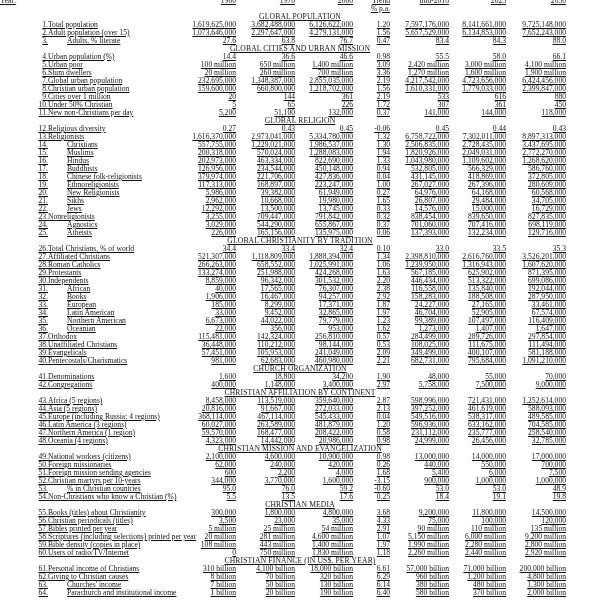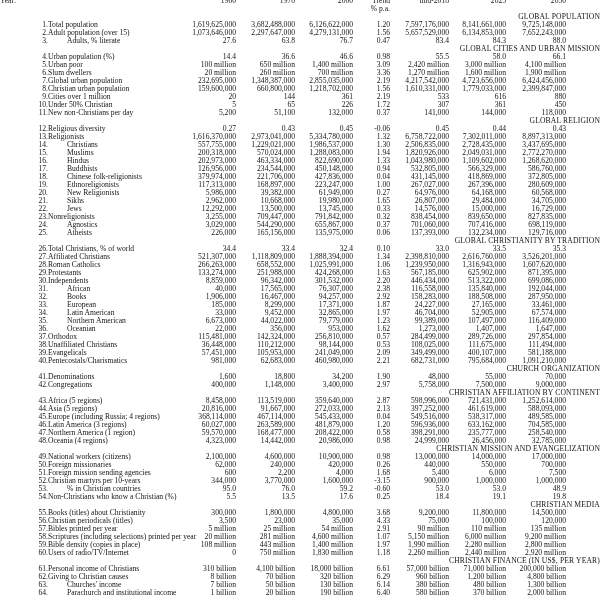--- a/index.html
+++ b/index.html
@@ -3,20 +3,21 @@
 <meta charset="utf-8">
 <style>
   html, body { margin:0; padding:0; background:#ffffff; }
   .page {
     position: relative;
     width: 600px; height: 600px;
     overflow: hidden;
     background: #ffffff;
     font-family: "Liberation Serif", "DejaVu Serif", serif;
     color: #141414;
+    text-decoration: underline;
   }
   table.mission {
     border-collapse: collapse;
     table-layout: fixed;
     width: 600px;
     margin-top: -3px;
   }
   table.mission td {
     font-family: "Liberation Serif", "DejaVu Serif", serif;
     font-size: 7.6px;
@@ -25,21 +26,21 @@
     padding: 0;
     white-space: nowrap;
     vertical-align: baseline;
     overflow: visible;
   }
   td.num    { text-align: right; padding-right: 4px; }
   td.label  { text-align: left;  padding-left: 11px; }
   td.label.indent { padding-left: 19px; }
   td.val    { text-align: right; }
   td.section {
-    text-align: right;
+    text-align: center;
     padding-left: 35px;
     font-size: 7.8px;
     letter-spacing: 0.15px;
   }
   td.yearlbl { text-align: left; padding-left: 73px; }
   td.hd      { text-align: right; }
   td.sp      { }
 </style>
 </head>
 <body>
@@ -653,21 +654,21 @@
           <td class="val">704,585,000</td>
           <td class="sp"></td>
         </tr>
         <tr>
           <td class="num">47.</td>
           <td class="label">Northern America (1 region)</td>
           <td class="val">59,570,000</td>
           <td class="val">168,477,000</td>
           <td class="val">208,422,000</td>
           <td class="val">0.58</td>
-          <td class="val">398,291,000</td>
+          <td class="val">231,112,000</td>
           <td class="val">235,777,000</td>
           <td class="val">258,540,000</td>
           <td class="sp"></td>
         </tr>
         <tr>
           <td class="num">48.</td>
           <td class="label">Oceania (4 regions)</td>
           <td class="val">4,323,000</td>
           <td class="val">14,442,000</td>
           <td class="val">20,986,000</td>

